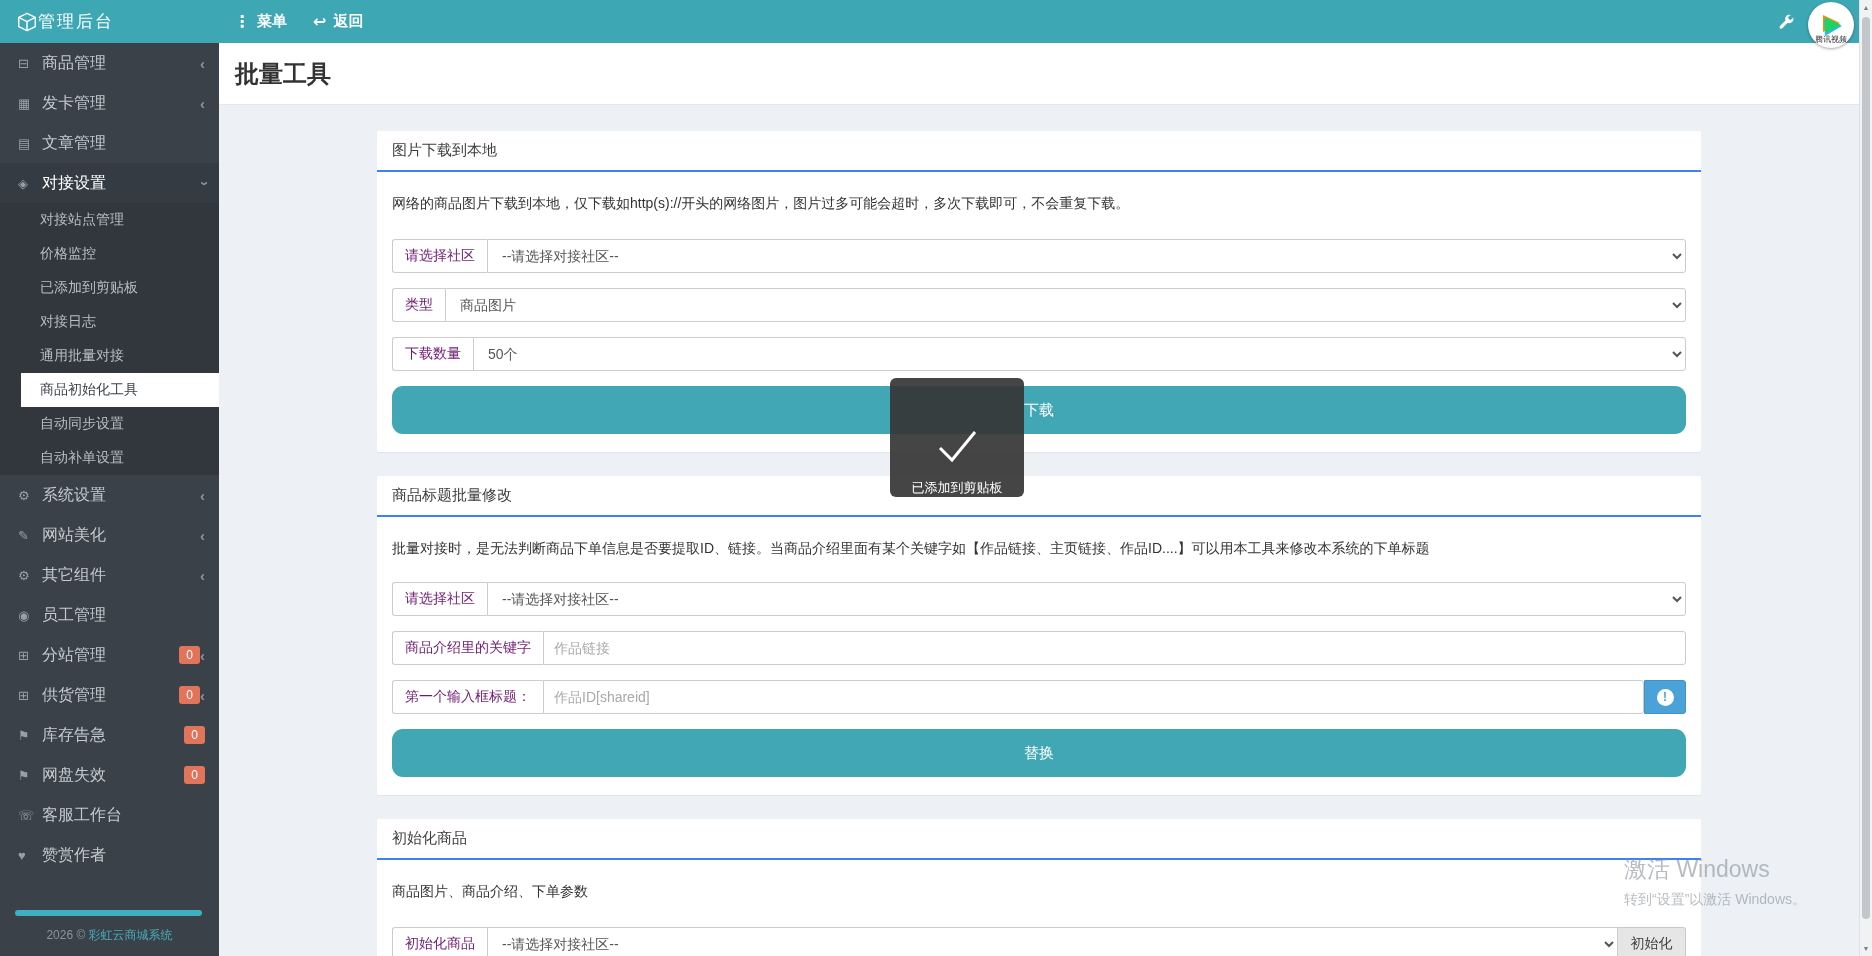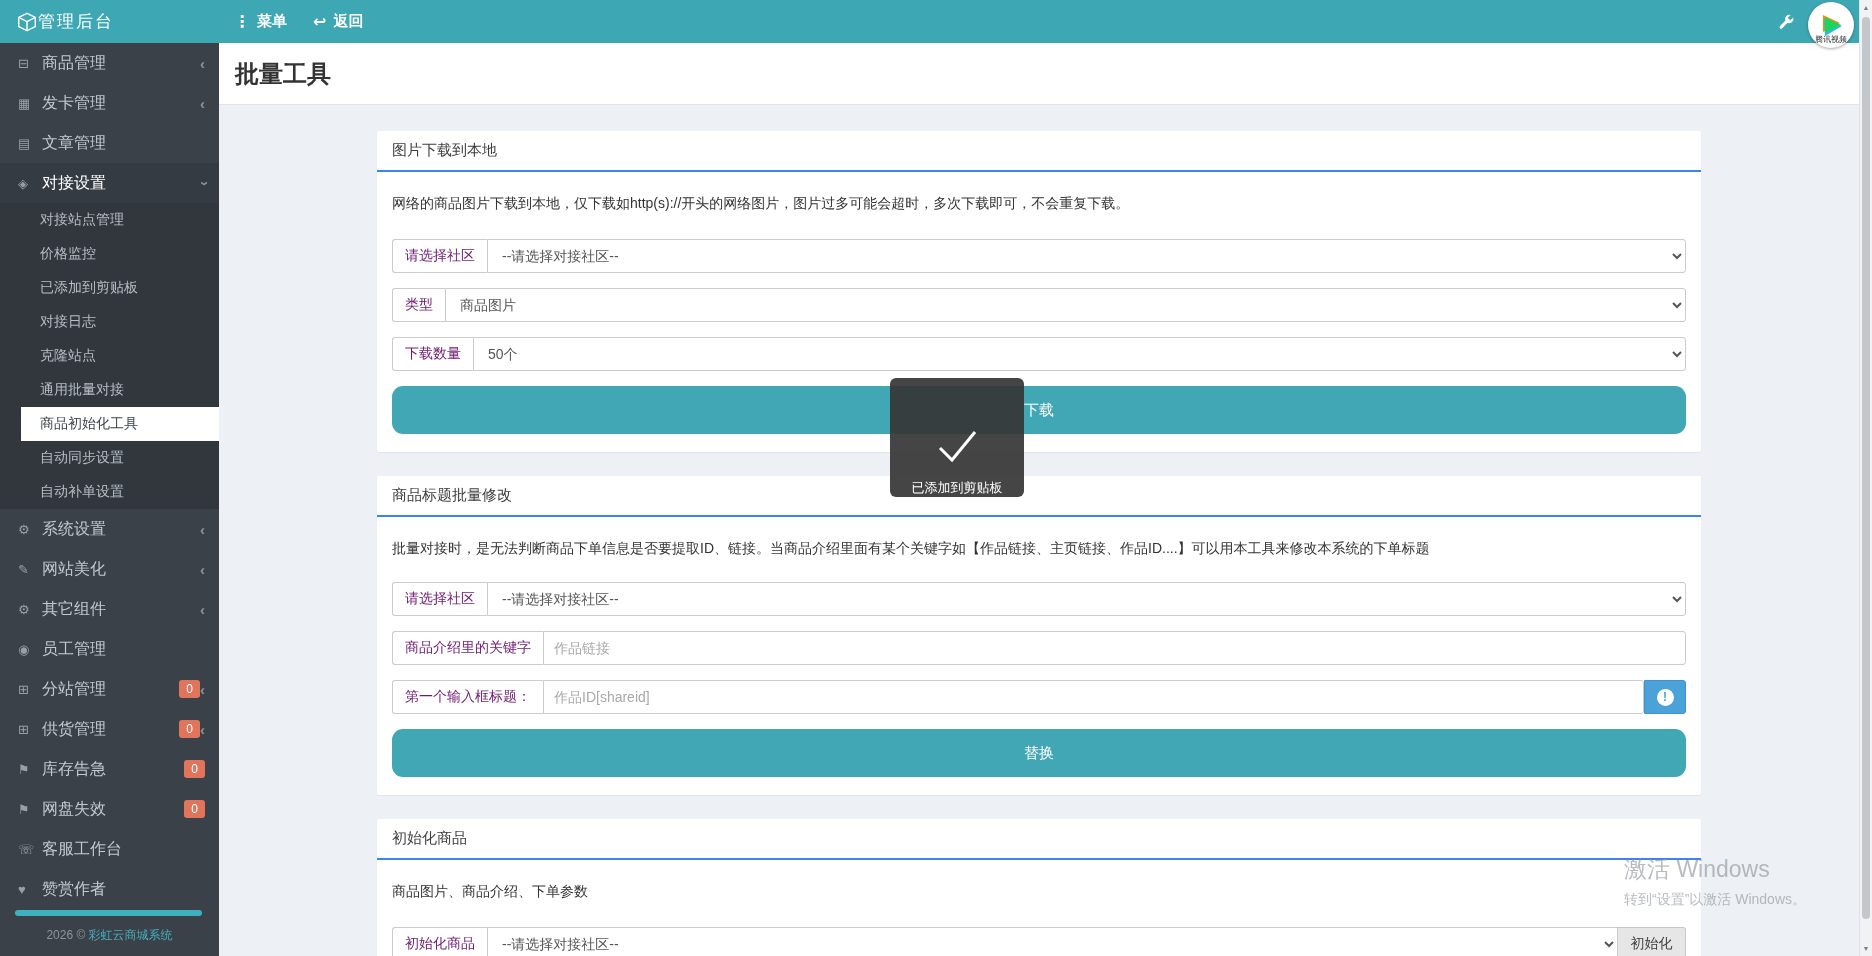--- a/index.html
+++ b/index.html
@@ -222,23 +222,20 @@
     <div class="submenu-item">
         <span>价格监控</span>
       </div>
     <div class="submenu-item">
         <span>已添加到剪贴板</span>
       </div>
     <div class="submenu-item">
         <span>对接日志</span>
       </div>
     <div class="submenu-item">
-        <span>克隆站点</span>
-      </div>
-    <div class="submenu-item">
         <span>通用批量对接</span>
       </div>
     <div class="submenu-item active">
         <span>商品初始化工具</span>
       </div>
     <div class="submenu-item">
         <span>自动同步设置</span>
       </div>
     <div class="submenu-item">
         <span>自动补单设置</span>

